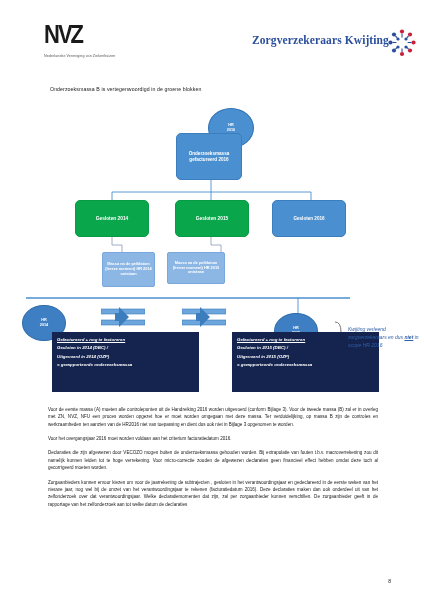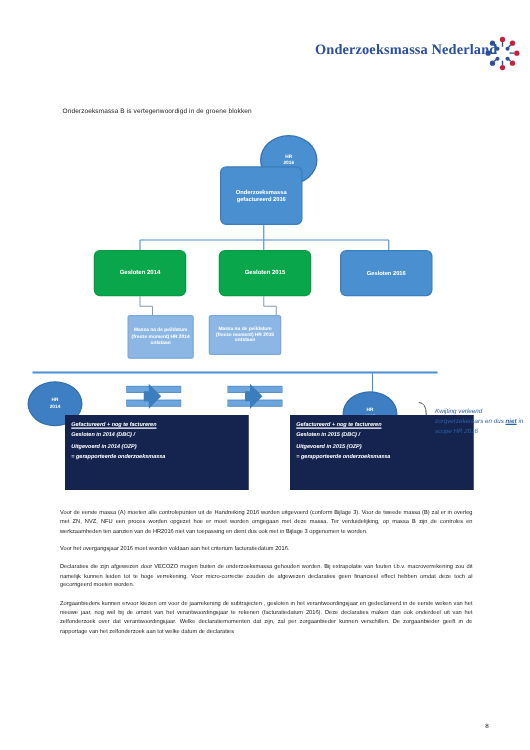--- a/index.html
+++ b/index.html
@@ -230,24 +230,28 @@
     right: 33px; bottom: 16px;
     font-size: 5px;
     color: #1a1a1a;
   }
 </style>
 </head>
 <body>
 
 <div class="header">
 
+  <div class="logo-nvz">
+    <div class="nvz-mark">NVZ</div>
+    <div class="nvz-sub">Nederlandse Vereniging van Ziekenhuizen</div>
+  </div>
 
 
   <div class="logo-zn">
-    <div class="zn-word">Onderzoeksmassa Nederland</div>
+    <div class="zn-word">Zorgverzekeraars Kwijting</div>
     <svg class="zn-mark" viewBox="0 0 30 30">
       <g fill="#c8203c">
         <circle cx="15" cy="3.5" r="2.1"></circle>
           <circle cx="23" cy="6.5" r="2.1"></circle>
         <circle cx="26.5" cy="14.5" r="2.1"></circle>
           <circle cx="23" cy="22.5" r="2.1"></circle>
         <circle cx="15" cy="26" r="2.1"></circle>
       </g>
       <g fill="#2b4f9c">
         <circle cx="7" cy="22.5" r="2.1"></circle>

